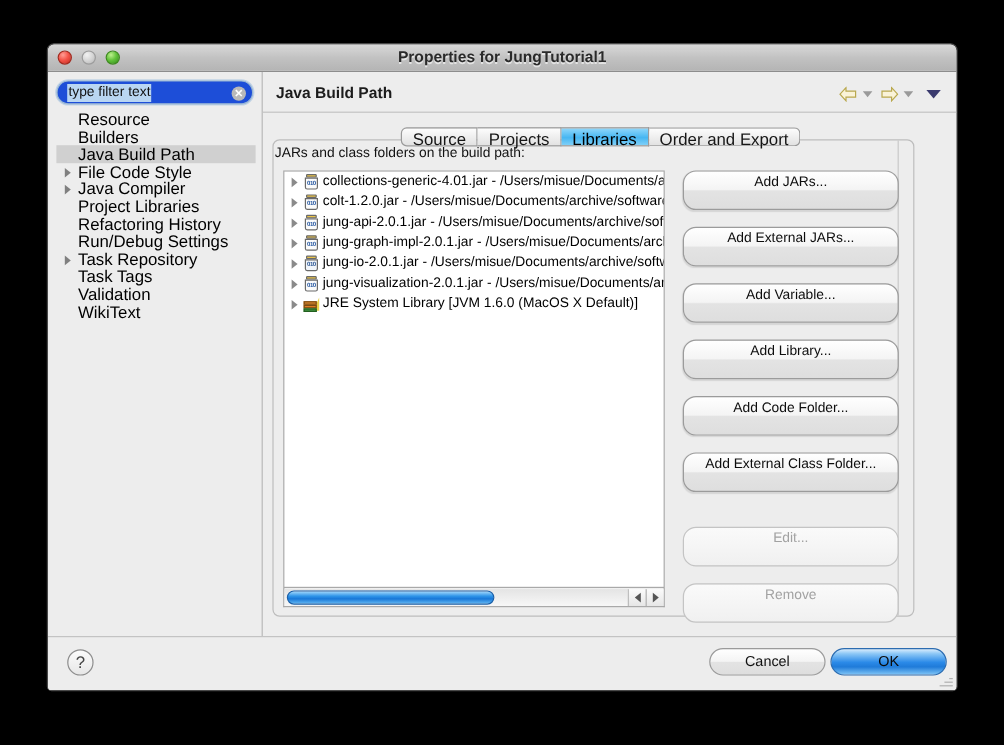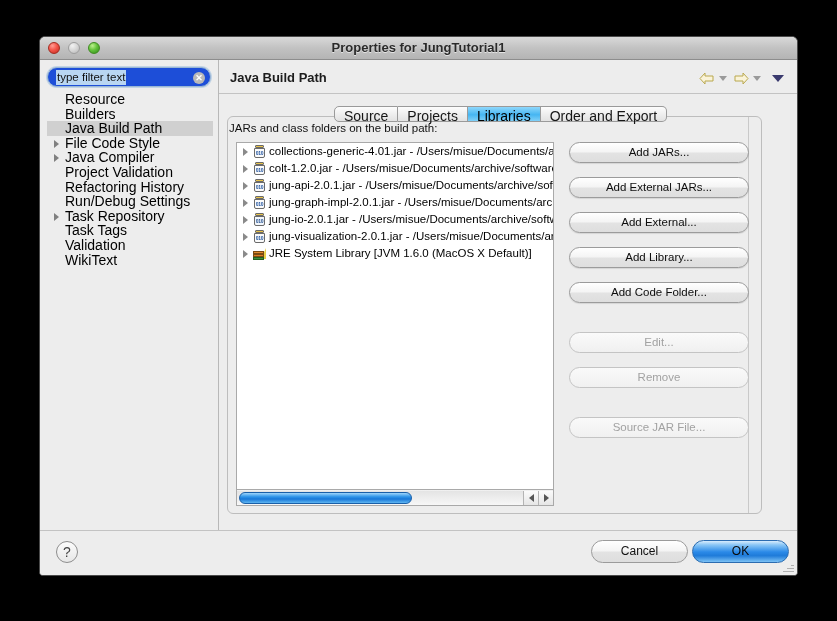--- a/index.html
+++ b/index.html
@@ -245,21 +245,21 @@
     border-left: 1px solid #b4b4b4;
     display: flex; align-items: center; justify-content: center;
     background: linear-gradient(to bottom,#fbfbfb,#e6e6e6);
   }
   .triL { width:0;height:0;border-right:5px solid #555;border-top:4px solid transparent;border-bottom:4px solid transparent;}
   .triR { width:0;height:0;border-left:5px solid #555;border-top:4px solid transparent;border-bottom:4px solid transparent;}
 
   
   #btncol { position: absolute; left: 350px; top: 82px; width: 180px; }
   .abtn {
-    width: 180px; height: 21px;
+    width: 180px; height: 33px;
     margin-bottom: 14px;
     border: 1px solid #9b9b9b;
     border-radius: 11px;
     background: linear-gradient(to bottom,#ffffff 0%,#f4f4f4 48%,#e3e3e3 52%,#dedede 100%);
     font-size: 11.5px; color: #0d0d0d;
     text-align: center; line-height: 19px;
     box-shadow: 0 1px 1px rgba(0,0,0,.10);
   }
   .abtn.disabled {
     color: #a2a2a2;
@@ -328,21 +328,21 @@
           <span class="ftext">type filter text</span>
           <span class="clear">✕</span>
         </div>
 
         <div id="tree">
             <div class="tnode"><span>Resource</span></div>
             <div class="tnode"><span>Builders</span></div>
             <div class="tnode sel"><span>Java Build Path</span></div>
             <div class="tnode"><span class="arrow"></span><span>File Code Style</span></div>
             <div class="tnode"><span class="arrow"></span><span>Java Compiler</span></div>
-            <div class="tnode"><span>Project Validation</span></div>
+            <div class="tnode"><span>Project Libraries</span></div>
             <div class="tnode"><span>Refactoring History</span></div>
             <div class="tnode"><span>Run/Debug Settings</span></div>
             <div class="tnode"><span class="arrow"></span><span>Task Repository</span></div>
             <div class="tnode"><span>Task Tags</span></div>
             <div class="tnode"><span>Validation</span></div>
             <div class="tnode"><span>WikiText</span></div>
           </div>
       </div>
 
       <div id="right">
@@ -392,23 +392,24 @@
               <span class="triL"></span>
             </div>
           <div class="sbtn">
               <span class="triR"></span>
             </div>
         </div>
 
         <div id="btncol">
             <div class="abtn">Add JARs...</div>
             <div class="abtn">Add External JARs...</div>
-            <div class="abtn">Add External...</div>
+            <div class="abtn">Add Variable...</div>
             <div class="abtn">Add Library...</div>
             <div class="abtn">Add Code Folder...</div>
+            <div class="abtn">Add External Class Folder...</div>
             <div class="spacer"></div>
             <div class="abtn disabled">Edit...</div>
             <div class="abtn disabled">Remove</div>
             <div class="spacer"></div>
             <div class="abtn disabled">Source JAR File...</div>
           </div>
       </div>
     </div>
 
     <div id="bottom">

